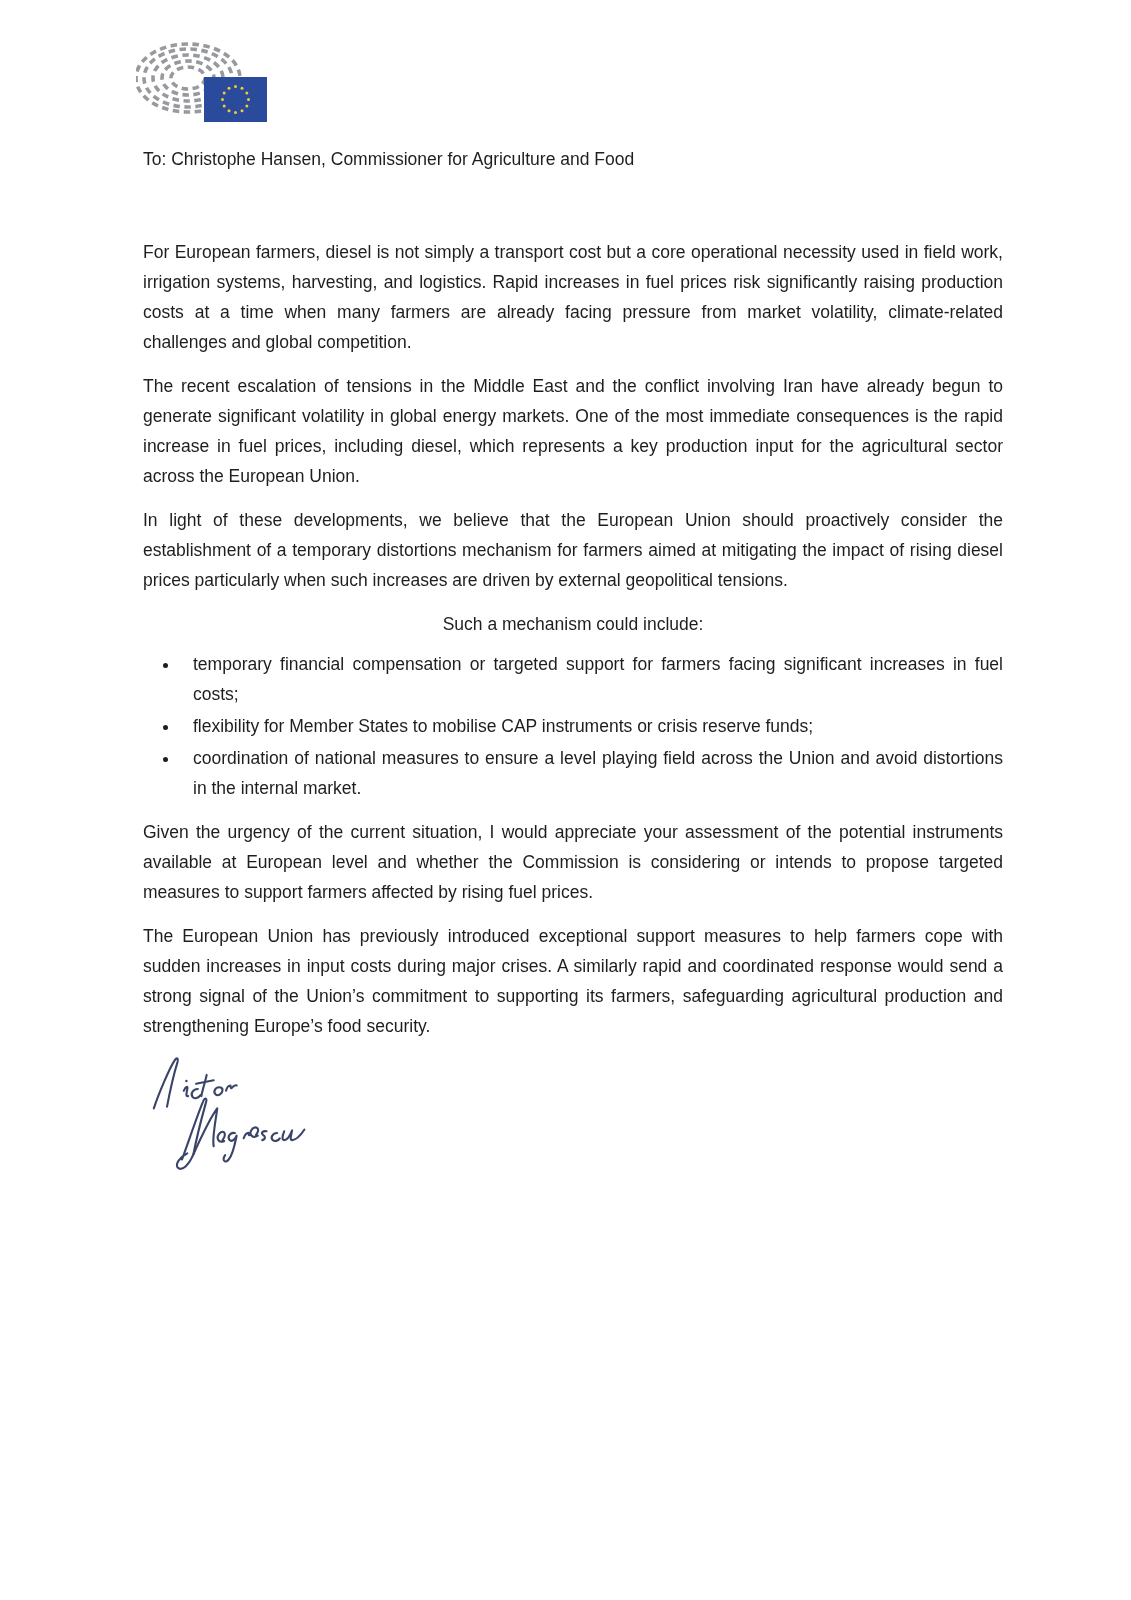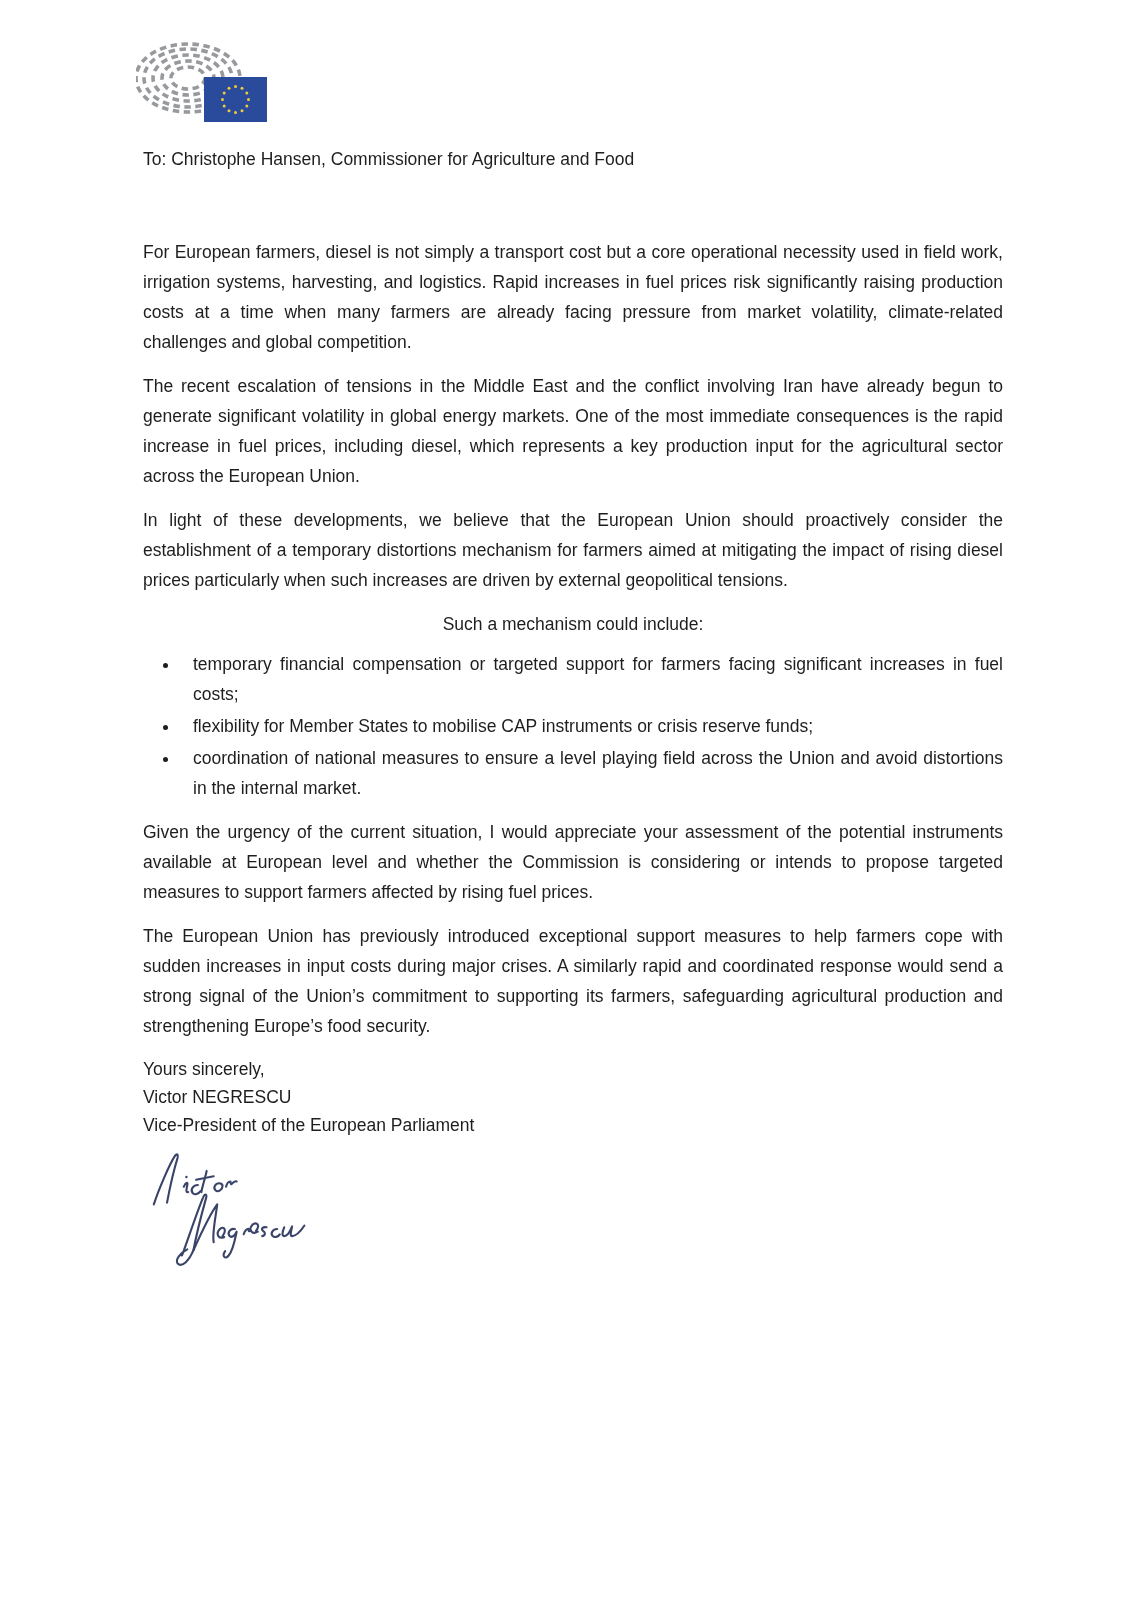--- a/index.html
+++ b/index.html
@@ -98,25 +98,20 @@
       <li>temporary financial compensation or targeted support for farmers facing significant increases in fuel costs;</li>
       <li>flexibility for Member States to mobilise CAP instruments or crisis reserve funds;</li>
       <li>coordination of national measures to ensure a level playing field across the Union and avoid distortions in the internal market.</li>
     </ul>
 
     <p class="body">Given the urgency of the current situation, I would appreciate your assessment of the potential instruments available at European level and whether the Commission is considering or intends to propose targeted measures to support farmers affected by rising fuel prices.</p>
 
     <p class="body">The European Union has previously introduced exceptional support measures to help farmers cope with sudden increases in input costs during major crises. A similarly rapid and coordinated response would send a strong signal of the Union’s commitment to supporting its farmers, safeguarding agricultural production and strengthening Europe’s food security.</p>
 
 
-    <div class="closing">
-      <div>Yours sincerely,</div>
-      <div>Victor NEGRESCU</div>
-      <div>Vice-President of the European Parliament</div>
-    </div>
 
     <div class="signature-wrap">
       <svg width="185" height="120" viewBox="0 0 210 135">
         <g fill="none" stroke="#3a4468" stroke-width="2.4" stroke-linecap="round" stroke-linejoin="round">
 
           <path d="M10,60 C16,42 28,14 34,5 C36,2 38,3 37,7 C33,20 28,42 25,58"></path>
           <path d="M44,40 c2,-5 5,-6 4,-2 c-1,5 -2,9 1,8"></path>
           <path d="M60,38 c-5,0 -9,5 -6,9 c2,3 7,1 9,-2"></path>
           <path d="M70,22 c-2,9 -5,18 -6,24"></path>
           <path d="M58,32 l20,-4"></path>

